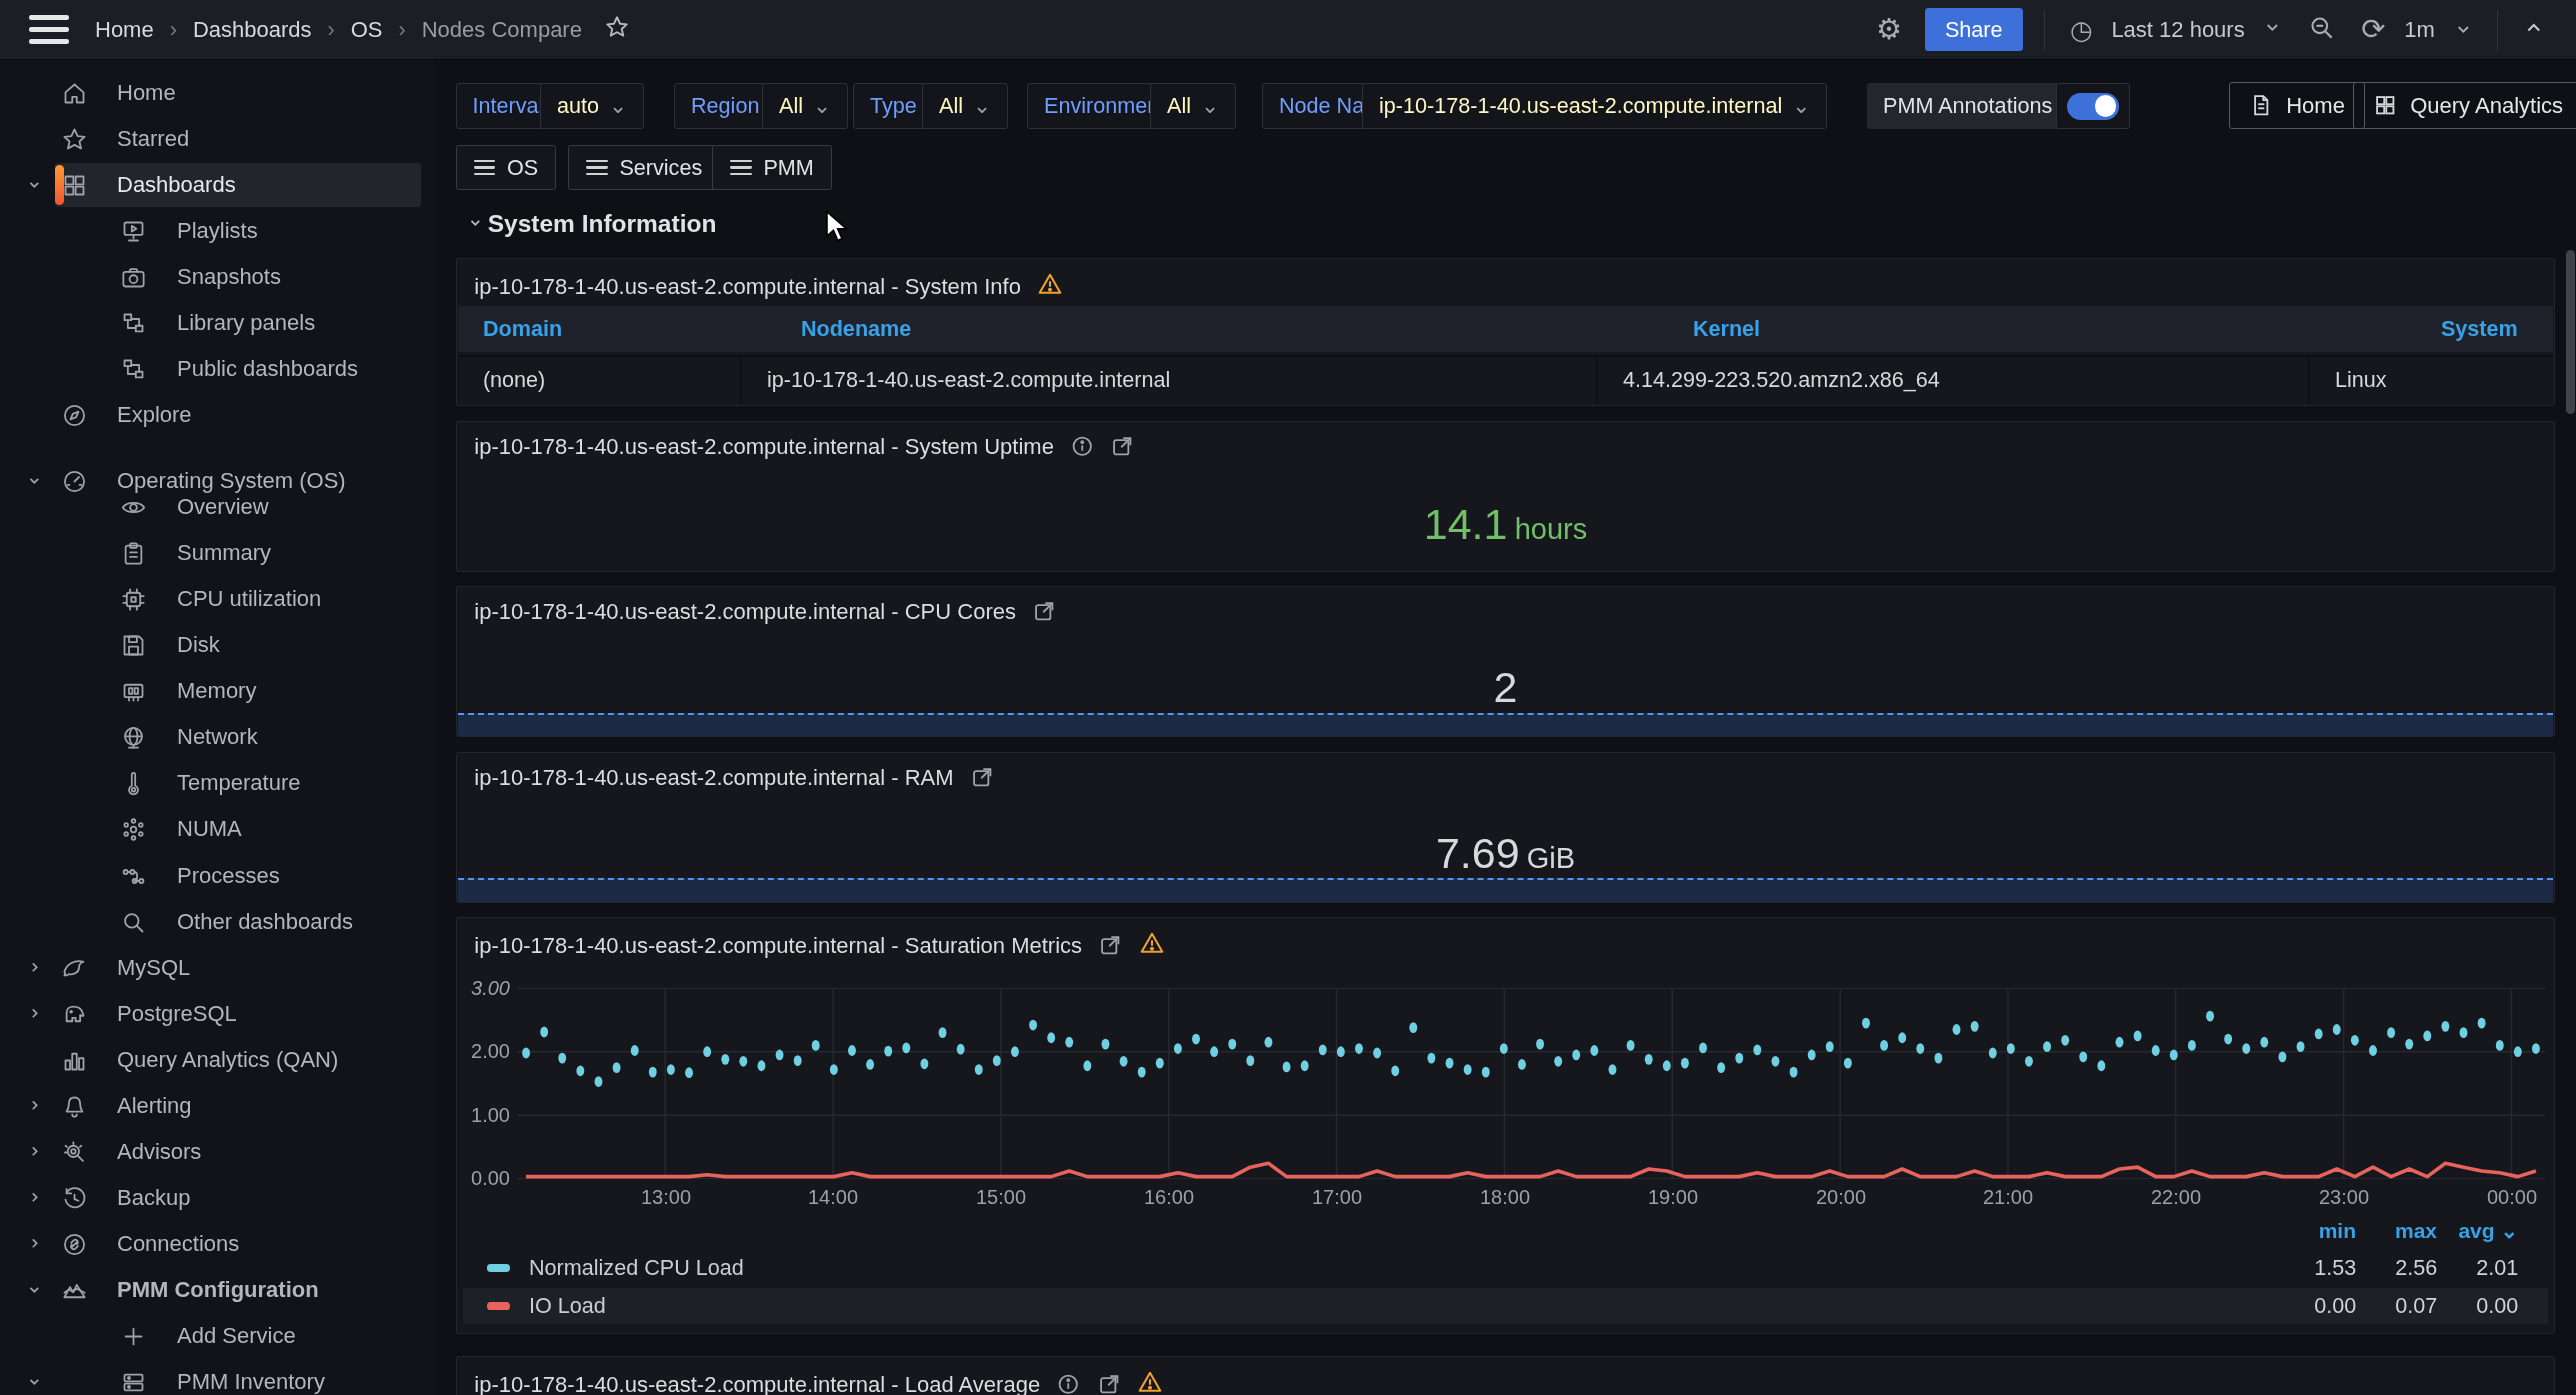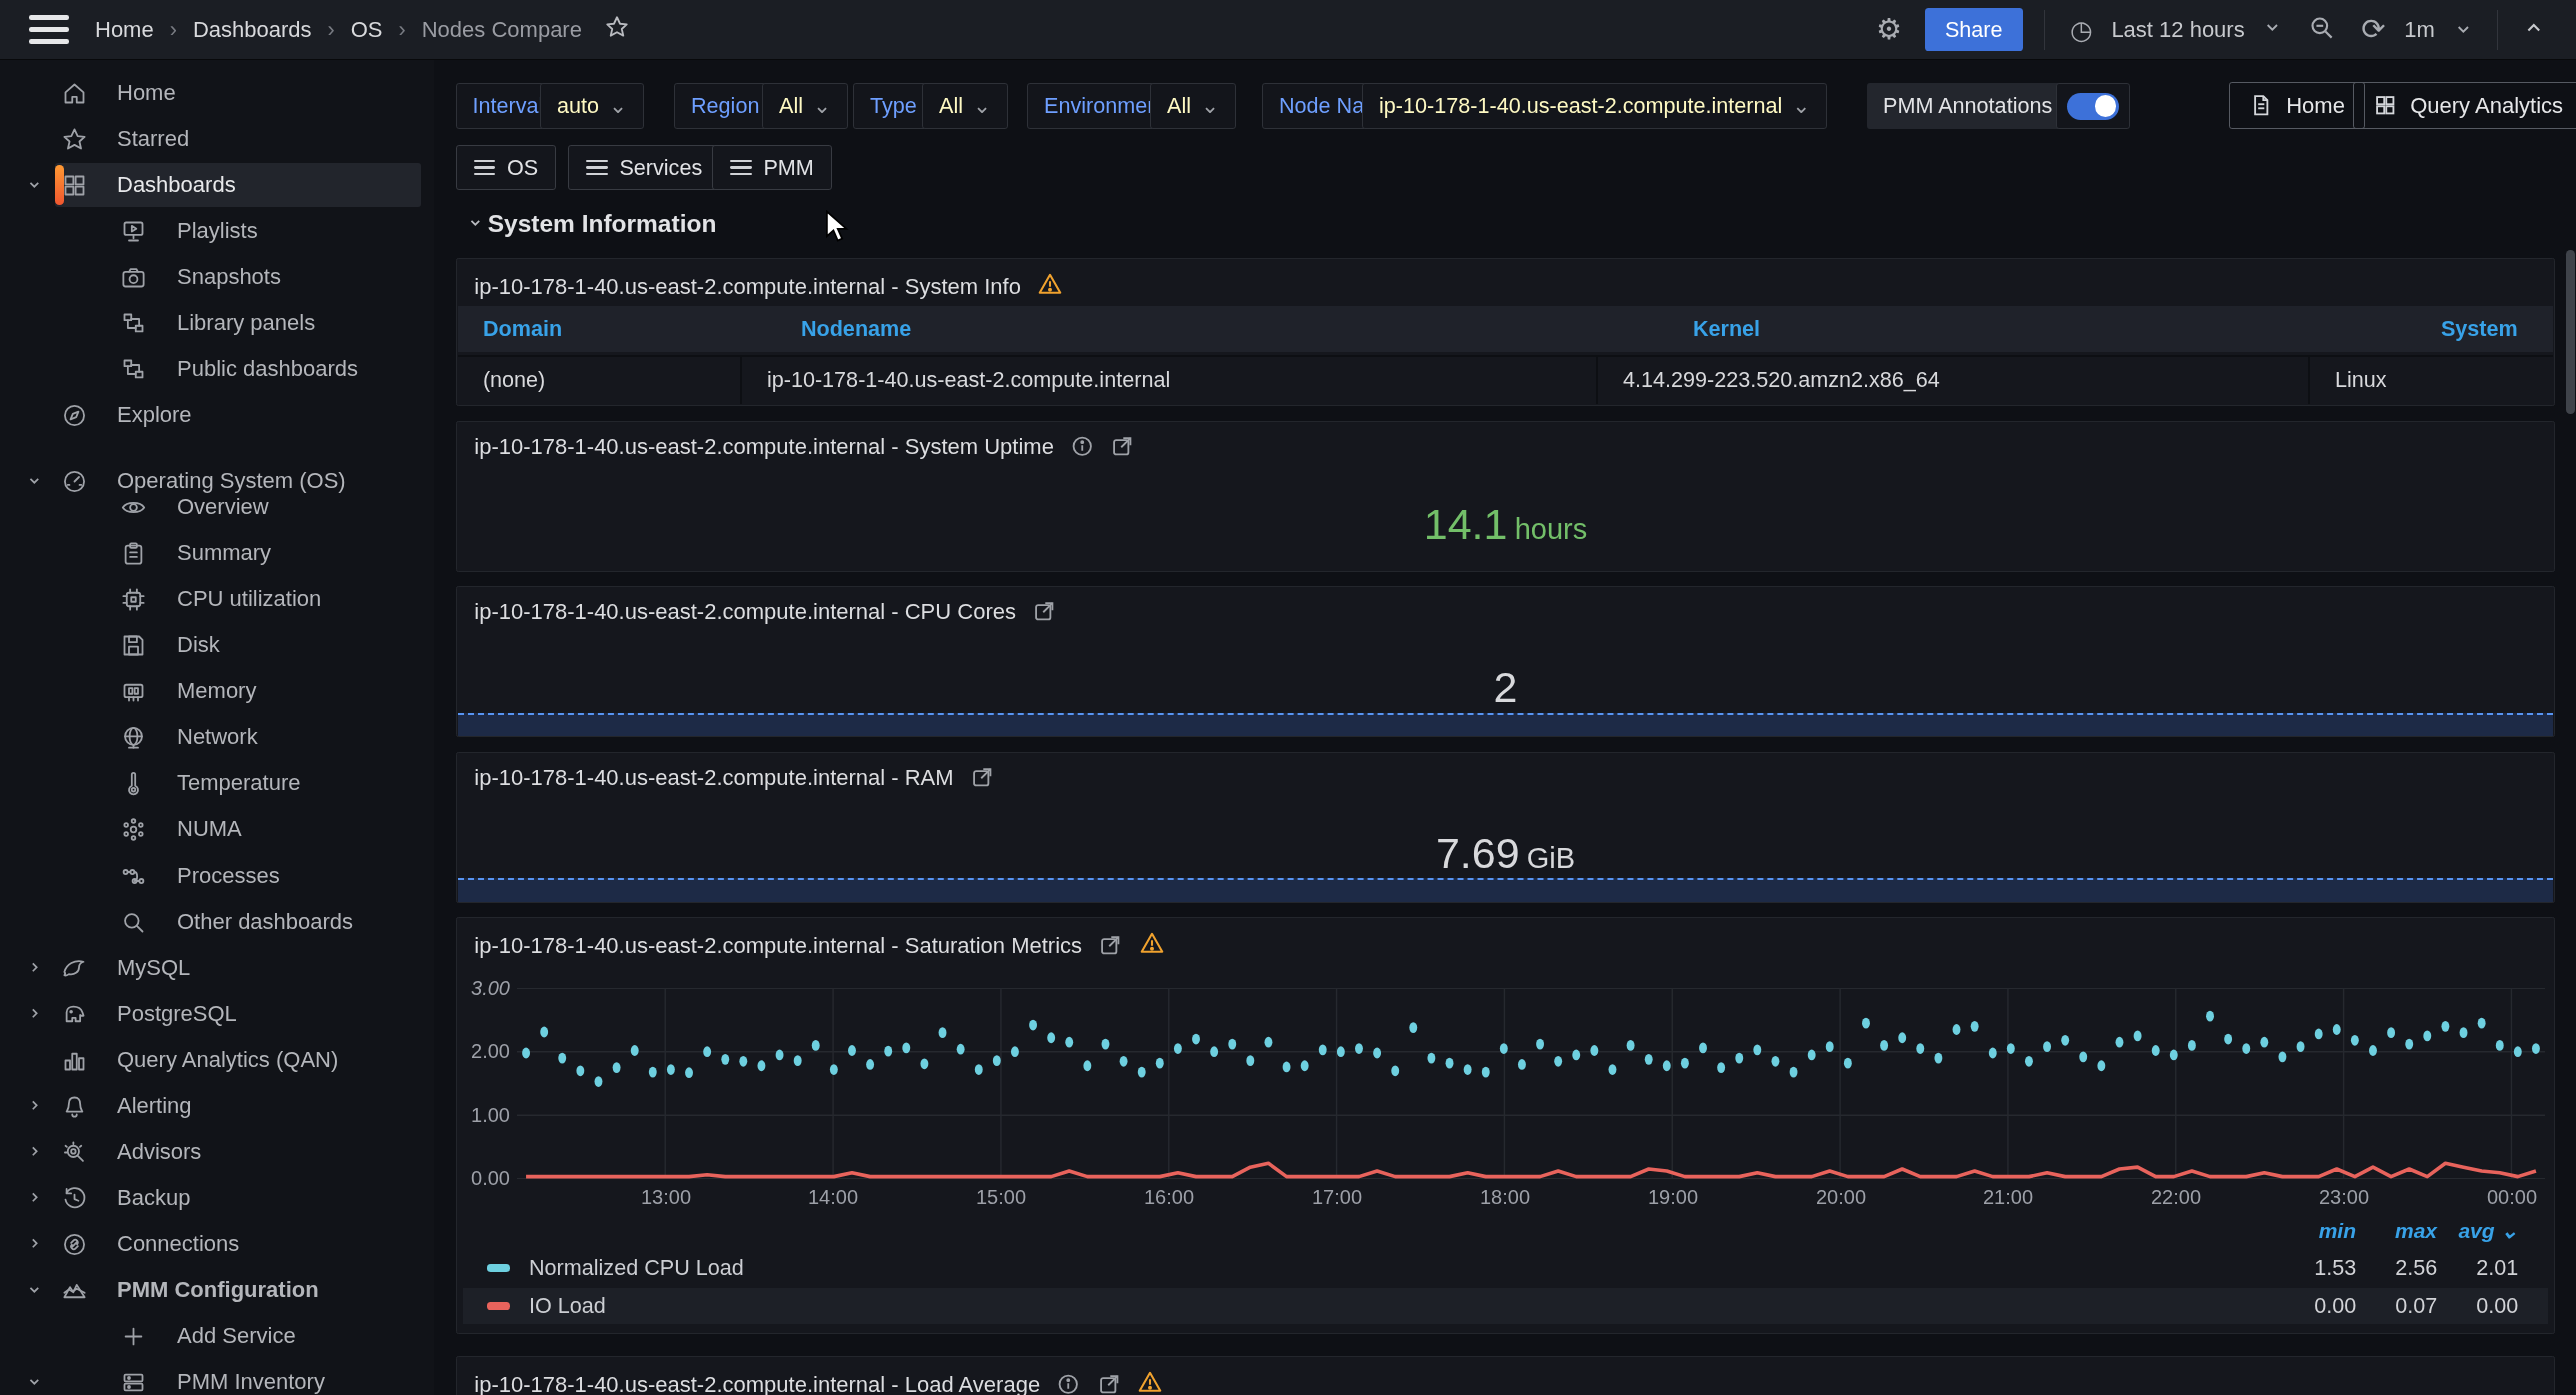--- a/index.html
+++ b/index.html
@@ -90,21 +90,21 @@
   .tc { padding-left:24.5px; height:100%; display:flex; align-items:center; }
   .tc1 { width:282px; } .tc2 { width:856px; } .tc3 { width:712px; } .tc4 { flex:1; }
   .tbl-row .tc2, .tbl-row .tc3, .tbl-row .tc4 { border-left:2.9px solid #0d0f13; }
 
   
   #sat-plot { position:absolute; left:60px; top:70px; }
   .ytick { position:absolute; right:2050px; width:86px; text-align:right; transform:translateY(-50%);
            font-size:20px; color:#9da0a8; }
   .xtick { position:absolute; top:268px; transform:translateX(-50%); font-size:20px; color:#9da0a8; }
   .legend-headers { position:absolute; right:36px; top:301px; display:flex; font-size:21px; font-weight:700; color:#38a2e8; }
-  .lh-cell { width:81px; text-align:right;font-style:italic; }
+  .lh-cell { width:81px; text-align:right; }
   .legend-row { position:absolute; left:5.8px; right:5.8px; height:36px; display:flex; align-items:center; font-size:21.6px; color:#ccced3; }
   .legend-row.hl { background:#1d2027; }
   .pill { width:23px; height:7.2px; border-radius:3.6px; margin-left:24.5px; margin-right:18.7px; flex:none; }
   .legend-vals { margin-left:auto; display:flex; margin-right:30px; }
   .lv-cell { width:81px; text-align:right; color:#d2d3d7; }
 
   
   #scroll-thumb { position:absolute; right:1.4px; top:250px; width:8.6px; height:164px; background:#3f434a; border-radius:4.3px; }
   #cursor { position:absolute; left:824px; top:210px; }
 </style>

